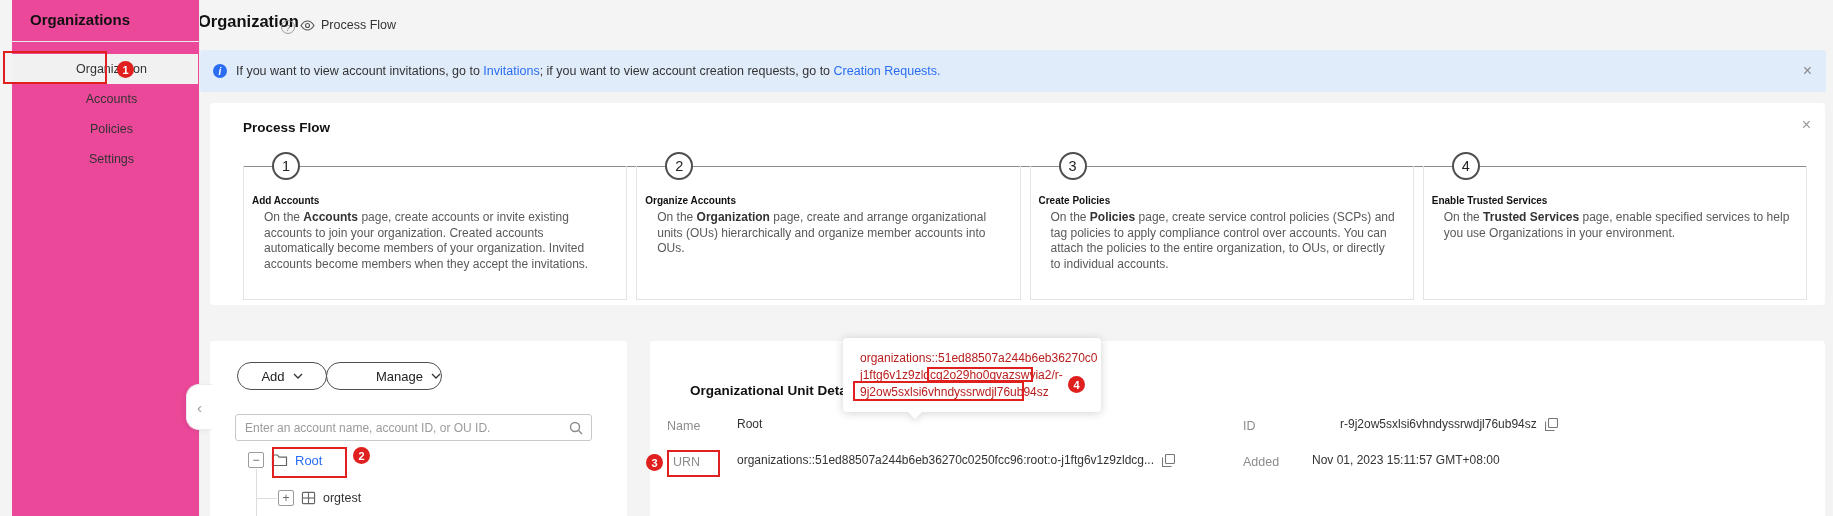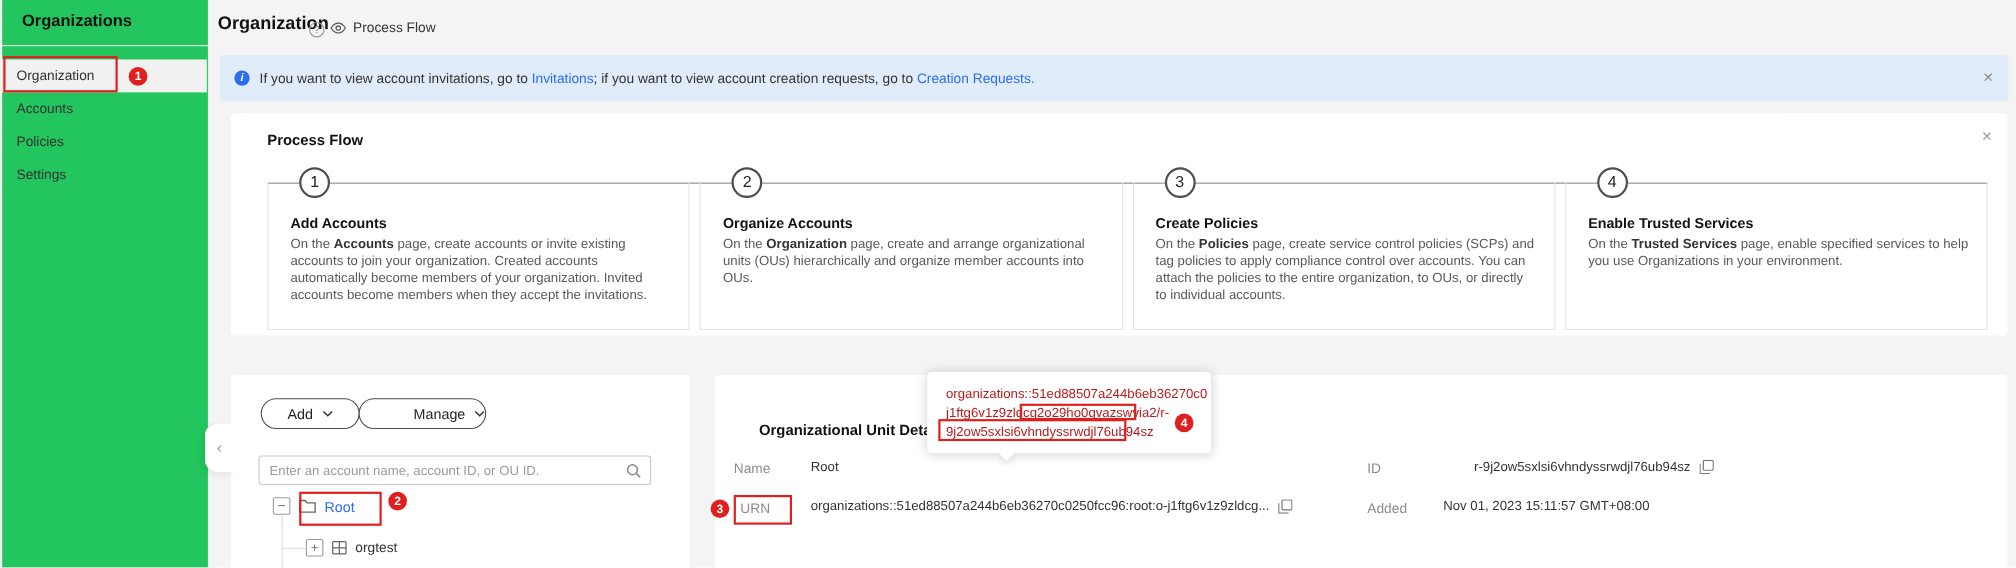--- a/index.html
+++ b/index.html
@@ -2,22 +2,22 @@
 <html><head>
 <meta charset="utf-8">
 <style>
   html,body{margin:0;padding:0;overflow:hidden;}
   .app{position:relative;width:1833px;height:516px;background:#f4f4f4;
        font-family:"Liberation Sans",sans-serif;-webkit-font-smoothing:antialiased;}
   a{text-decoration:none;cursor:pointer;}
   svg{display:block;}
 
   
-  .sidebar{position:absolute;left:2px;top:0;width:187px;height:516px;background:#22c55e;
-           border-right:1px solid #ececec;z-index:2;}
+  .sidebar{position:absolute;left:12px;top:0;width:187px;height:516px;background:#ec4899;
+           border-right:1px solid #ececec;z-index:2;text-align:center;}
   .sb-title{position:absolute;left:18px;top:11px;font-size:15px;font-weight:bold;color:#111;}
   .sb-div{position:absolute;left:0;top:41px;width:100%;height:1px;background:#eaeaea;}
   .sb-items{position:absolute;top:54px;left:0;right:1px;}
   .sb-item{height:30px;line-height:30px;padding-left:13px;font-size:12.5px;color:#333;cursor:pointer;}
   .sb-item.active{background:#f1f1f1;}
 
   
   .page-title{position:absolute;left:198px;top:12px;font-size:16.5px;font-weight:bold;color:#111;}
   .help-icon{position:absolute;left:281px;top:20px;width:14px;height:14px;box-sizing:border-box;
              border:1px solid #9a9a9a;border-radius:50%;color:#777;font-size:9.5px;
@@ -43,21 +43,21 @@
   
   .pf-card{left:210px;top:103px;width:1615px;height:202px;}
   .pf-title{position:absolute;left:33px;top:17px;font-size:13.5px;font-weight:bold;color:#111;}
   .pf-close{position:absolute;right:14px;top:13px;font-size:16px;color:#999;cursor:pointer;}
   .pf-line{position:absolute;left:33px;right:18px;top:63px;height:1px;background:#8c8c8c;}
   .pf-steps{position:absolute;left:33px;right:18px;top:63px;display:flex;gap:9px;}
   .pf-step{flex:1;position:relative;height:133px;border:1px solid #e4e4e4;border-top:none;}
   .pf-circle{position:absolute;left:28px;top:-14px;width:28px;height:28px;box-sizing:border-box;
           border:2px solid #4e4e4e;border-radius:50%;background:#fff;z-index:2;
           display:flex;align-items:center;justify-content:center;font-size:14.5px;color:#222;}
-  .pf-step h4{margin:29px 20px 4px;font-size:13px;color:#111;}
+  .pf-step h4{margin:29px 8px 4px;font-size:10px;color:#111;}
   .pf-step p{margin:0 16px 0 20px;font-size:12px;line-height:15.5px;color:#595959;}
   .pf-step p b{color:#333;}
 
   
   .tree-card{left:210px;top:341px;width:417px;height:190px;}
   .btn{position:absolute;top:21px;height:28px;box-sizing:border-box;border:1px solid #4e4e4e;
        border-radius:15px;background:#fff;font-size:13px;color:#222;
        display:flex;align-items:center;justify-content:center;gap:8px;cursor:pointer;}
   .btn-add{left:27px;width:90px;}
   .btn-manage{left:116px;width:116px;justify-content:flex-end;}

